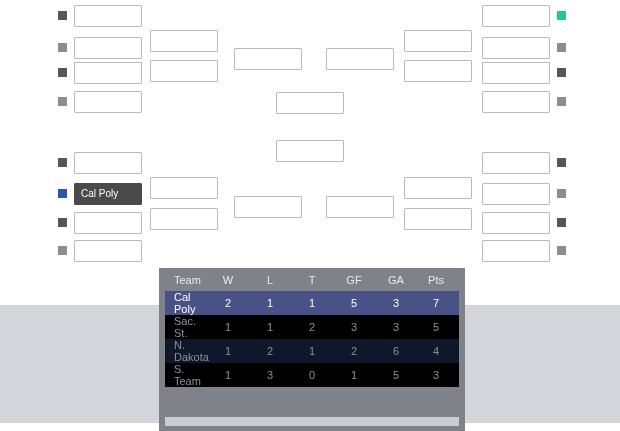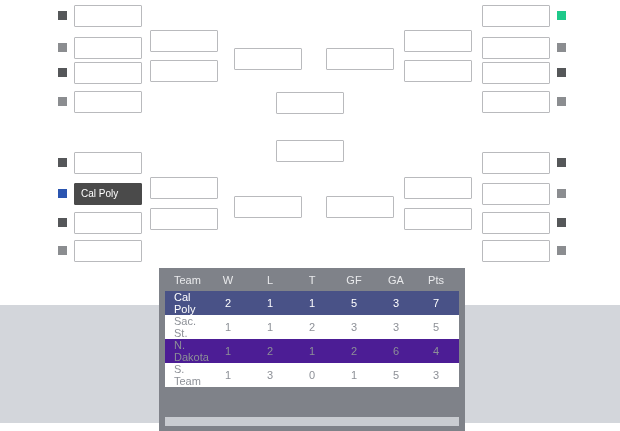--- a/index.html
+++ b/index.html
@@ -78,22 +78,22 @@
   #fg-table th.team,#fg-table td.team{
     text-align:left;
     padding-left:9px;
   }
   #fg-table th.pts,#fg-table td.pts{
     padding-right:4px;
     margin-top:32px;
   }
   .r-green td{background:#57bd95;color:#ffffff;}
   .r-navy  td{background:#495287;color:#ffffff;}
-  .r-light td{background:#ffffff;color:#8d9097;}
-  .r-dark  td{background:#4c1d95;color:#8d9097;}
+  .r-light td{background:#000000;color:#8d9097;}
+  .r-dark  td{background:#0f172a;color:#8d9097;}
   #fg-filler{
     position:absolute;
     left:6px;top:149px;
     width:294px;height:9px;
     background:#c9ccd1;
   }
 </style>
 </head>
 <body>
 

